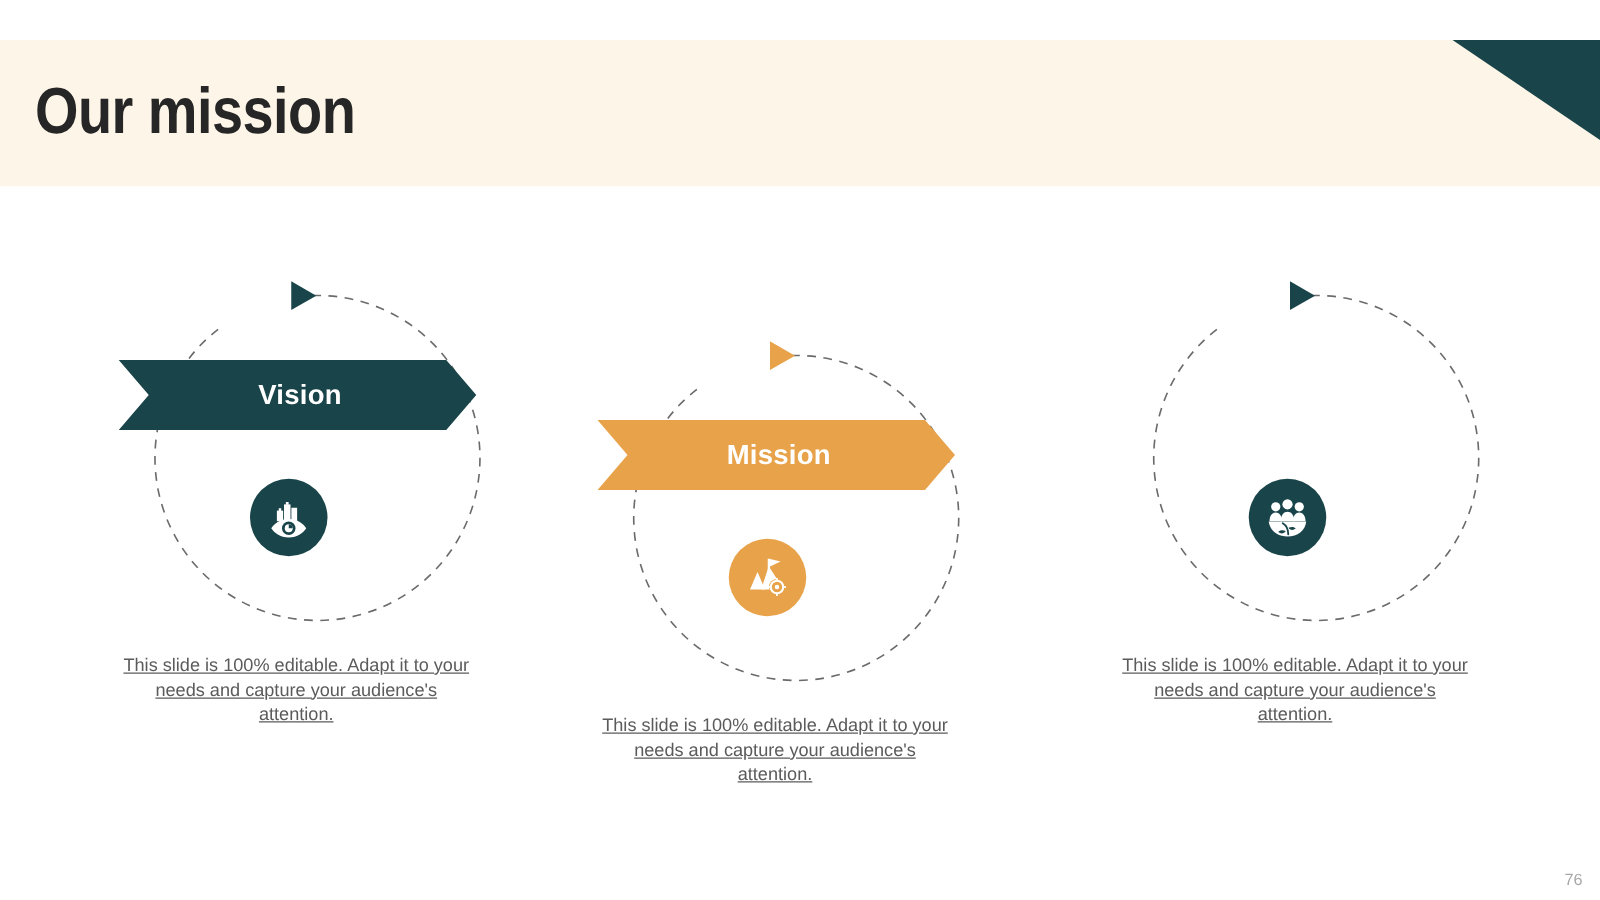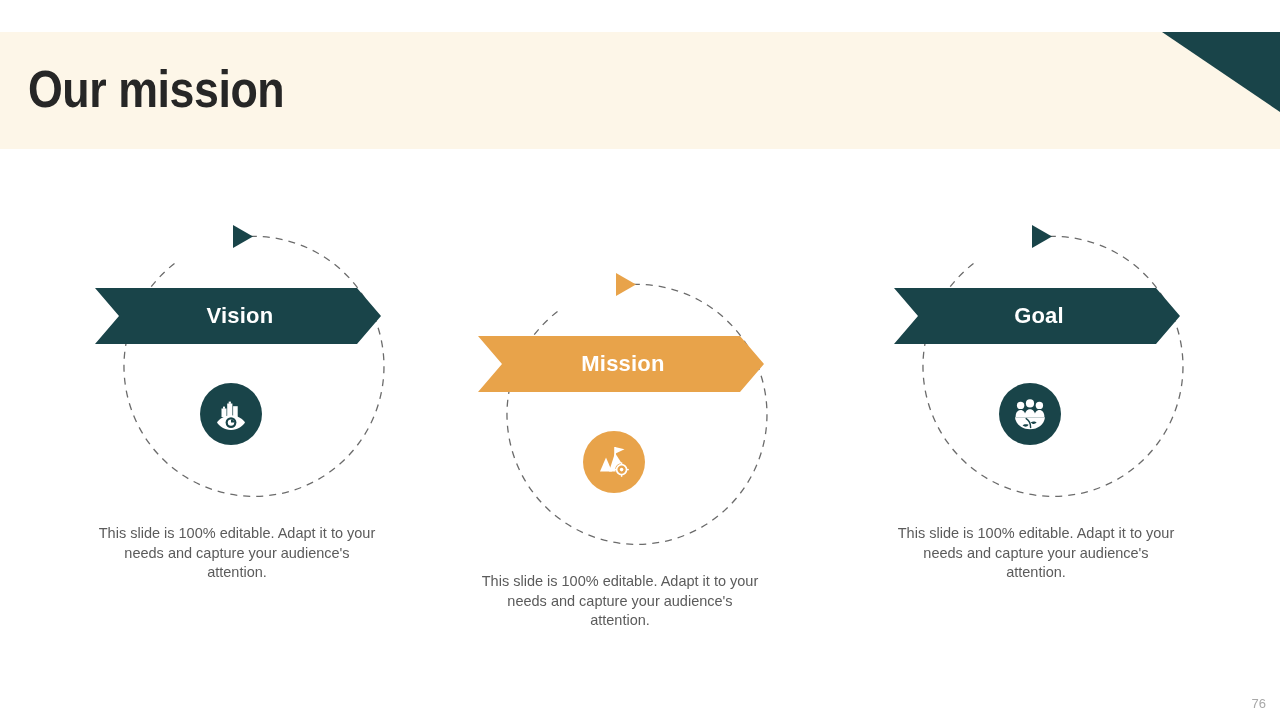--- a/index.html
+++ b/index.html
@@ -132,20 +132,21 @@
   
   .body-text {
     position: absolute;
     left: 60px;
     top: 407px;
     width: 280px;
     text-align: center;
     font-size: 14.5px;
     line-height: 19.5px;
     color: #5b5b5b;
+    text-decoration: underline;
   }
 
   
   .page-number {
     position: absolute;
     right: 14px;
     bottom: 9px;
     font-size: 13px;
     color: #a8a8a8;
   }
@@ -243,26 +244,20 @@
       <div class="body-text">This slide is 100% editable. Adapt it to your needs and capture your audience's attention.</div>
     </div>
 
     <div class="col col-2">
 
       <svg class="circle-svg" viewBox="0 0 400 430" xmlns="http://www.w3.org/2000/svg">
         <path d="M 137.5 36.5 A 130 130 0 1 0 206.5 9.8" fill="none" stroke="#6b6b6b" stroke-width="1.3" stroke-dasharray="7 6" stroke-linecap="butt" transform="translate(0,110)"></path>
         <polygon points="196,108 216,119.5 196,131" fill="#194449"></polygon>
       </svg>
 
-      <div class="banner">
-        <svg viewBox="0 0 286 56" xmlns="http://www.w3.org/2000/svg">
-          <polygon points="0,0 262,0 286,28 262,56 0,56 24,28" fill="#194449"></polygon>
-        </svg>
-        <div class="banner-label">Goal</div>
-      </div>
 
       <div class="icon-badge" style="background:#194449;">
         <svg width="36" height="36" viewBox="0 0 36 36" xmlns="http://www.w3.org/2000/svg">
           <g fill="#ffffff">
 
             <circle cx="8.6" cy="9.4" r="3.7"></circle>
             <path d="M 3.6 21.0 C 3.6 16.3 5.9 14.0 8.6 14.0 C 11.3 14.0 13.6 16.3 13.6 21.0 Z"></path>
 
             <circle cx="18.0" cy="7.4" r="4.1"></circle>
             <path d="M 12.6 21.0 C 12.6 15.9 15.1 13.3 18.0 13.3 C 20.9 13.3 23.4 15.9 23.4 21.0 Z"></path>

